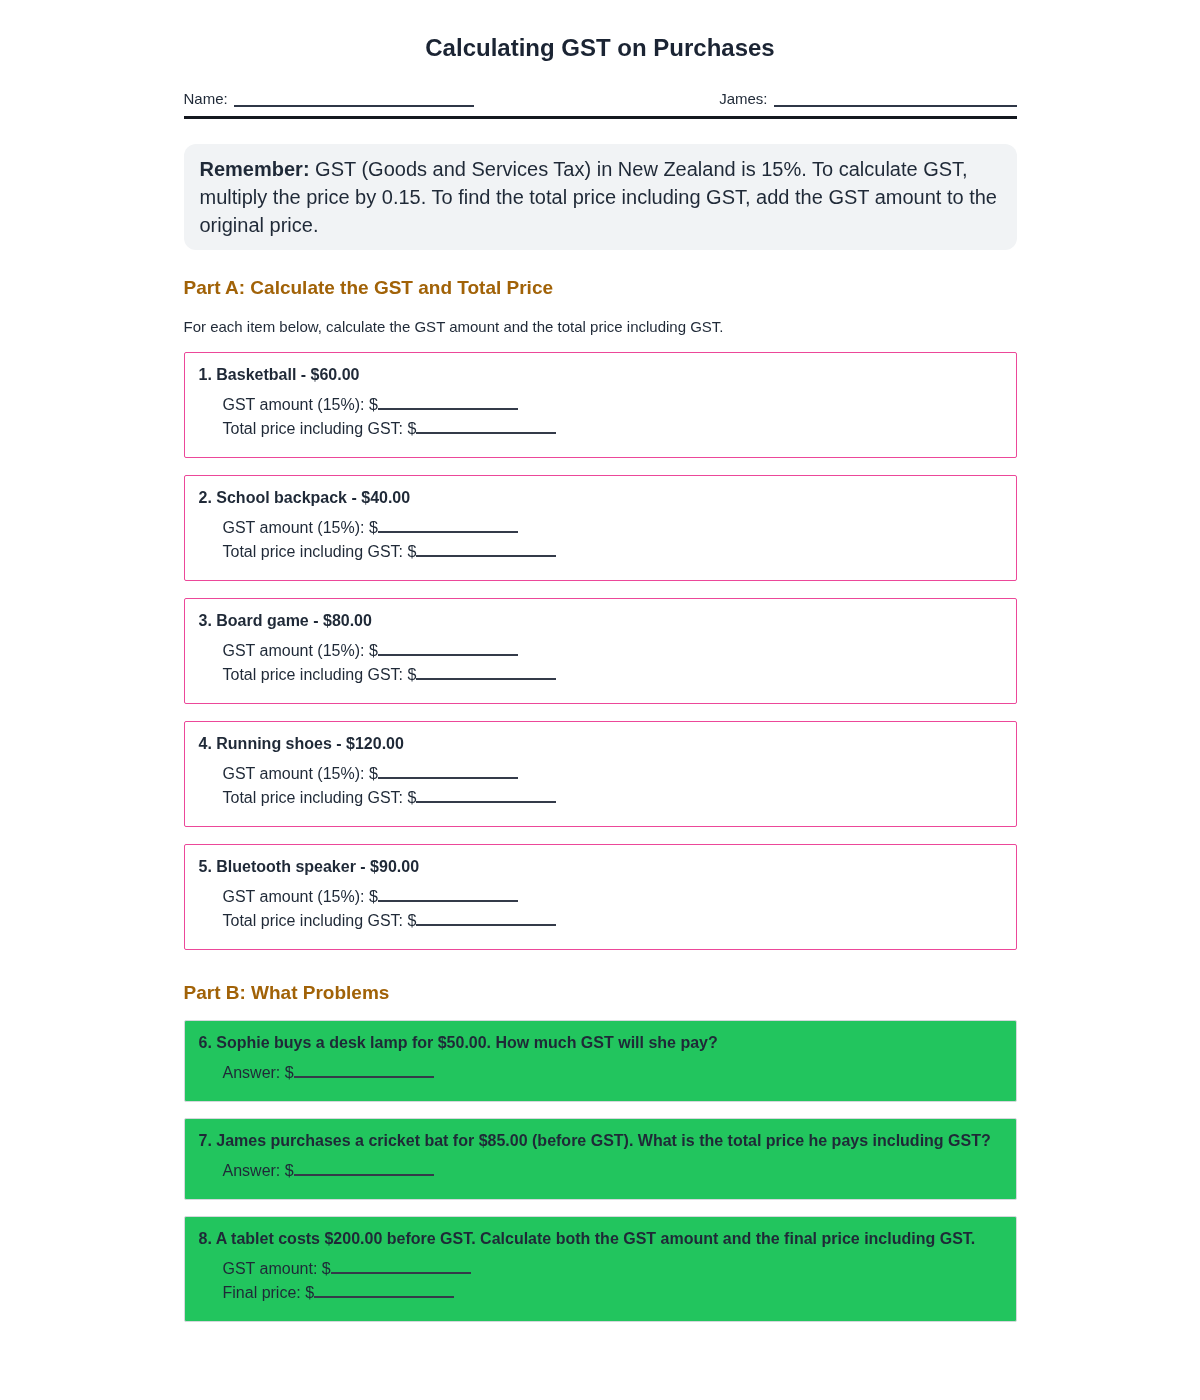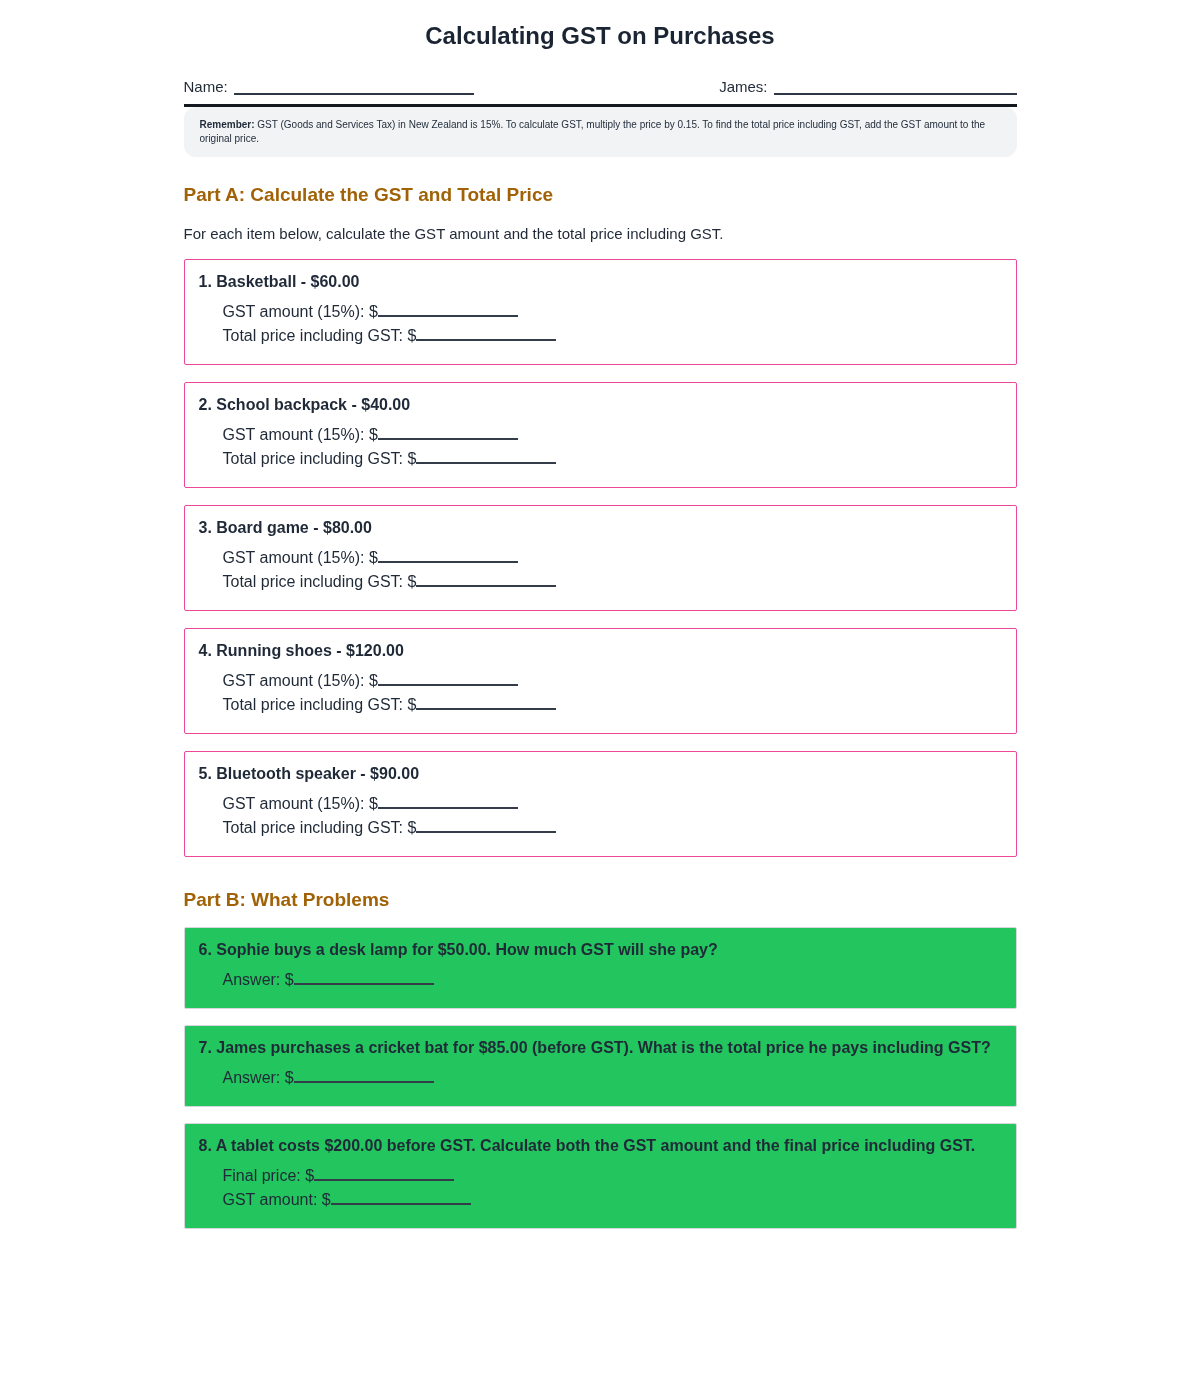--- a/index.html
+++ b/index.html
@@ -6,21 +6,21 @@
   html, body { background: #ffffff; }
   body {
     width: 1200px;
     height: 1400px;
     font-family: "Liberation Sans", "DejaVu Sans", sans-serif;
     color: #1f2937;
   }
   .content {
     width: 833px;
     margin: 0 auto;
-    padding-top: 22px;
+    padding-top: 34px;
   }
   .title {
     font-size: 24px;
     font-weight: bold;
     text-align: center;
     line-height: 1.2;
     margin-bottom: 27px;
     color: #1b2433;
   }
   .name-date-row {
@@ -36,24 +36,25 @@
     border-bottom: 2px solid #2f3747;
     height: 16px;
   }
   .name-line { width: 240px; }
   .date-line { width: 243px; }
   .header-rule {
     margin-top: 9px;
     border-bottom: 3px solid #14181f;
   }
   .reminder-box {
+    margin-top: 25px;
     background: #f1f3f5;
     border-radius: 12px;
     padding: 11px 16px;
-    font-size: 10px;
+    font-size: 20px;
     line-height: 1.4;
   }
   .reminder-box b { font-weight: bold; }
   .part-heading {
     margin-top: 27px;
     font-size: 19px;
     font-weight: bold;
     color: #a16207;
   }
   .instructions {
@@ -174,18 +175,18 @@
   <div class="problem-box">
     <div class="item-title">7. James purchases a cricket bat for $85.00 (before GST). What is the total price he pays including GST?</div>
     <div class="item-lines">
       <div class="fill-line"><span>Answer: $</span><span class="blank"></span></div>
     </div>
   </div>
 
   <div class="problem-box">
     <div class="item-title">8. A tablet costs $200.00 before GST. Calculate both the GST amount and the final price including GST.</div>
     <div class="item-lines">
+      <div class="fill-line"><span>GST amount: $</span><span class="blank"></span></div>
       <div class="fill-line"><span>Final price: $</span><span class="blank"></span></div>
-      <div class="fill-line"><span>GST amount: $</span><span class="blank"></span></div>
     </div>
   </div>
 
 </div>
 
 </body></html>

